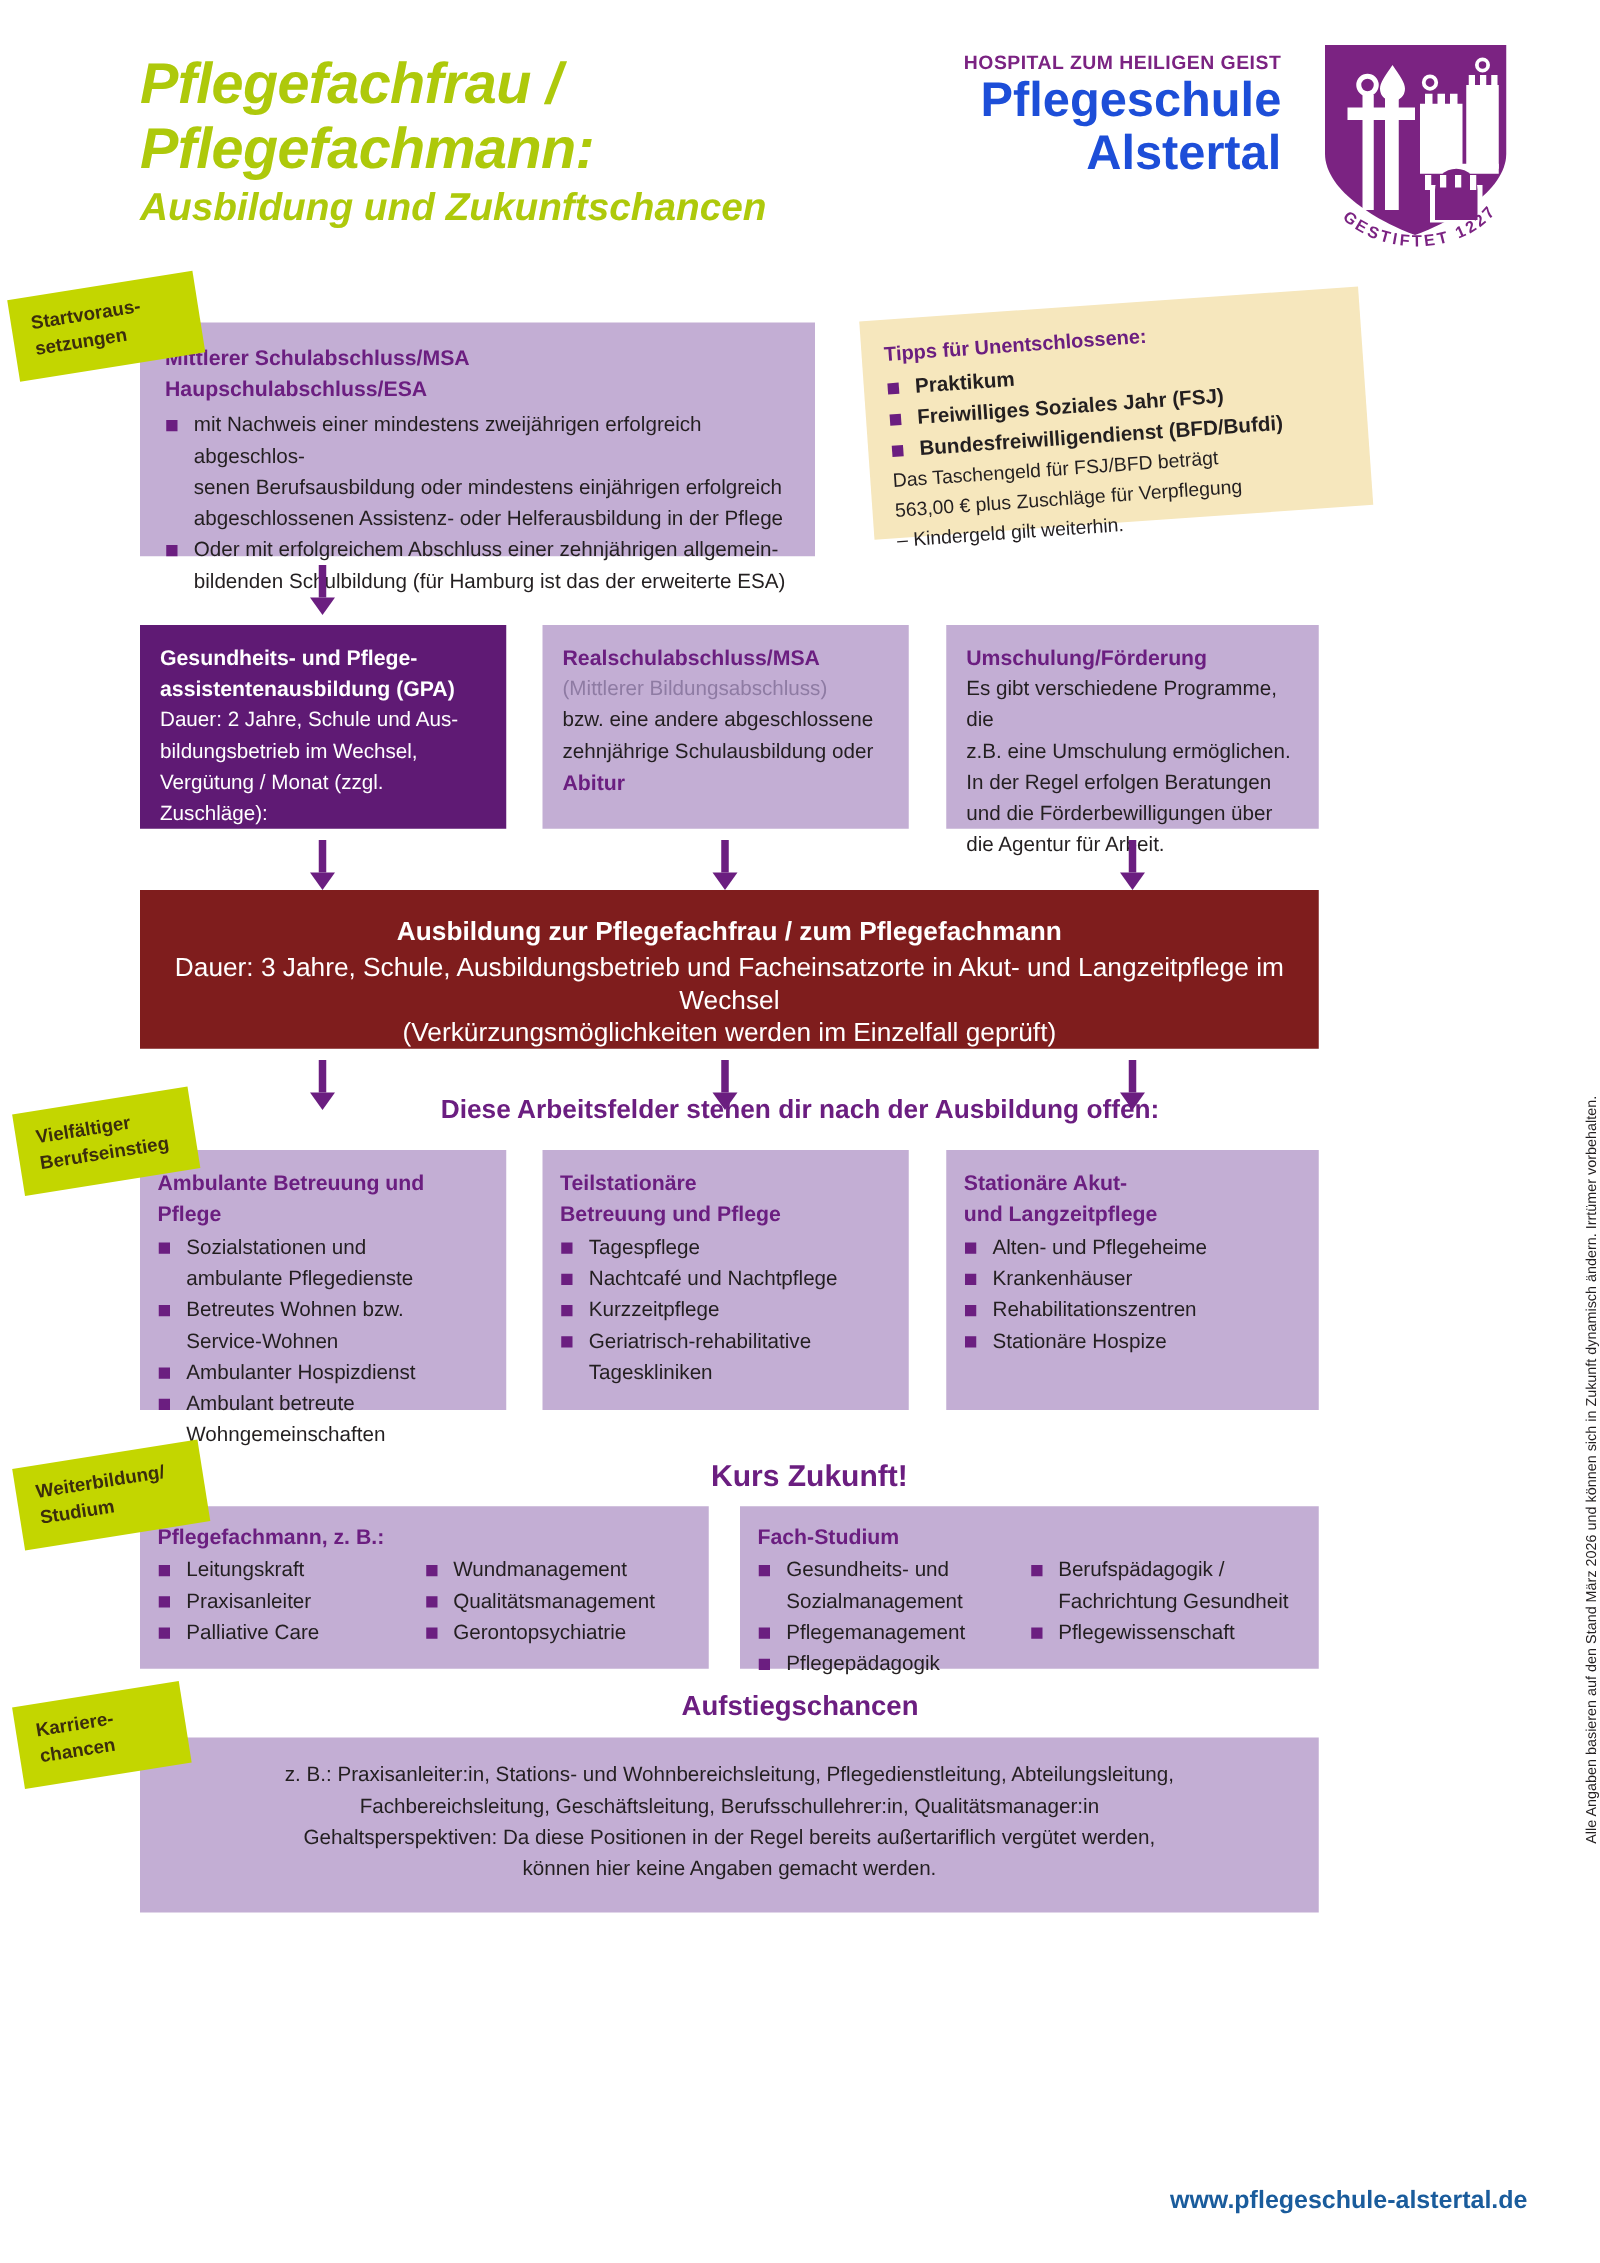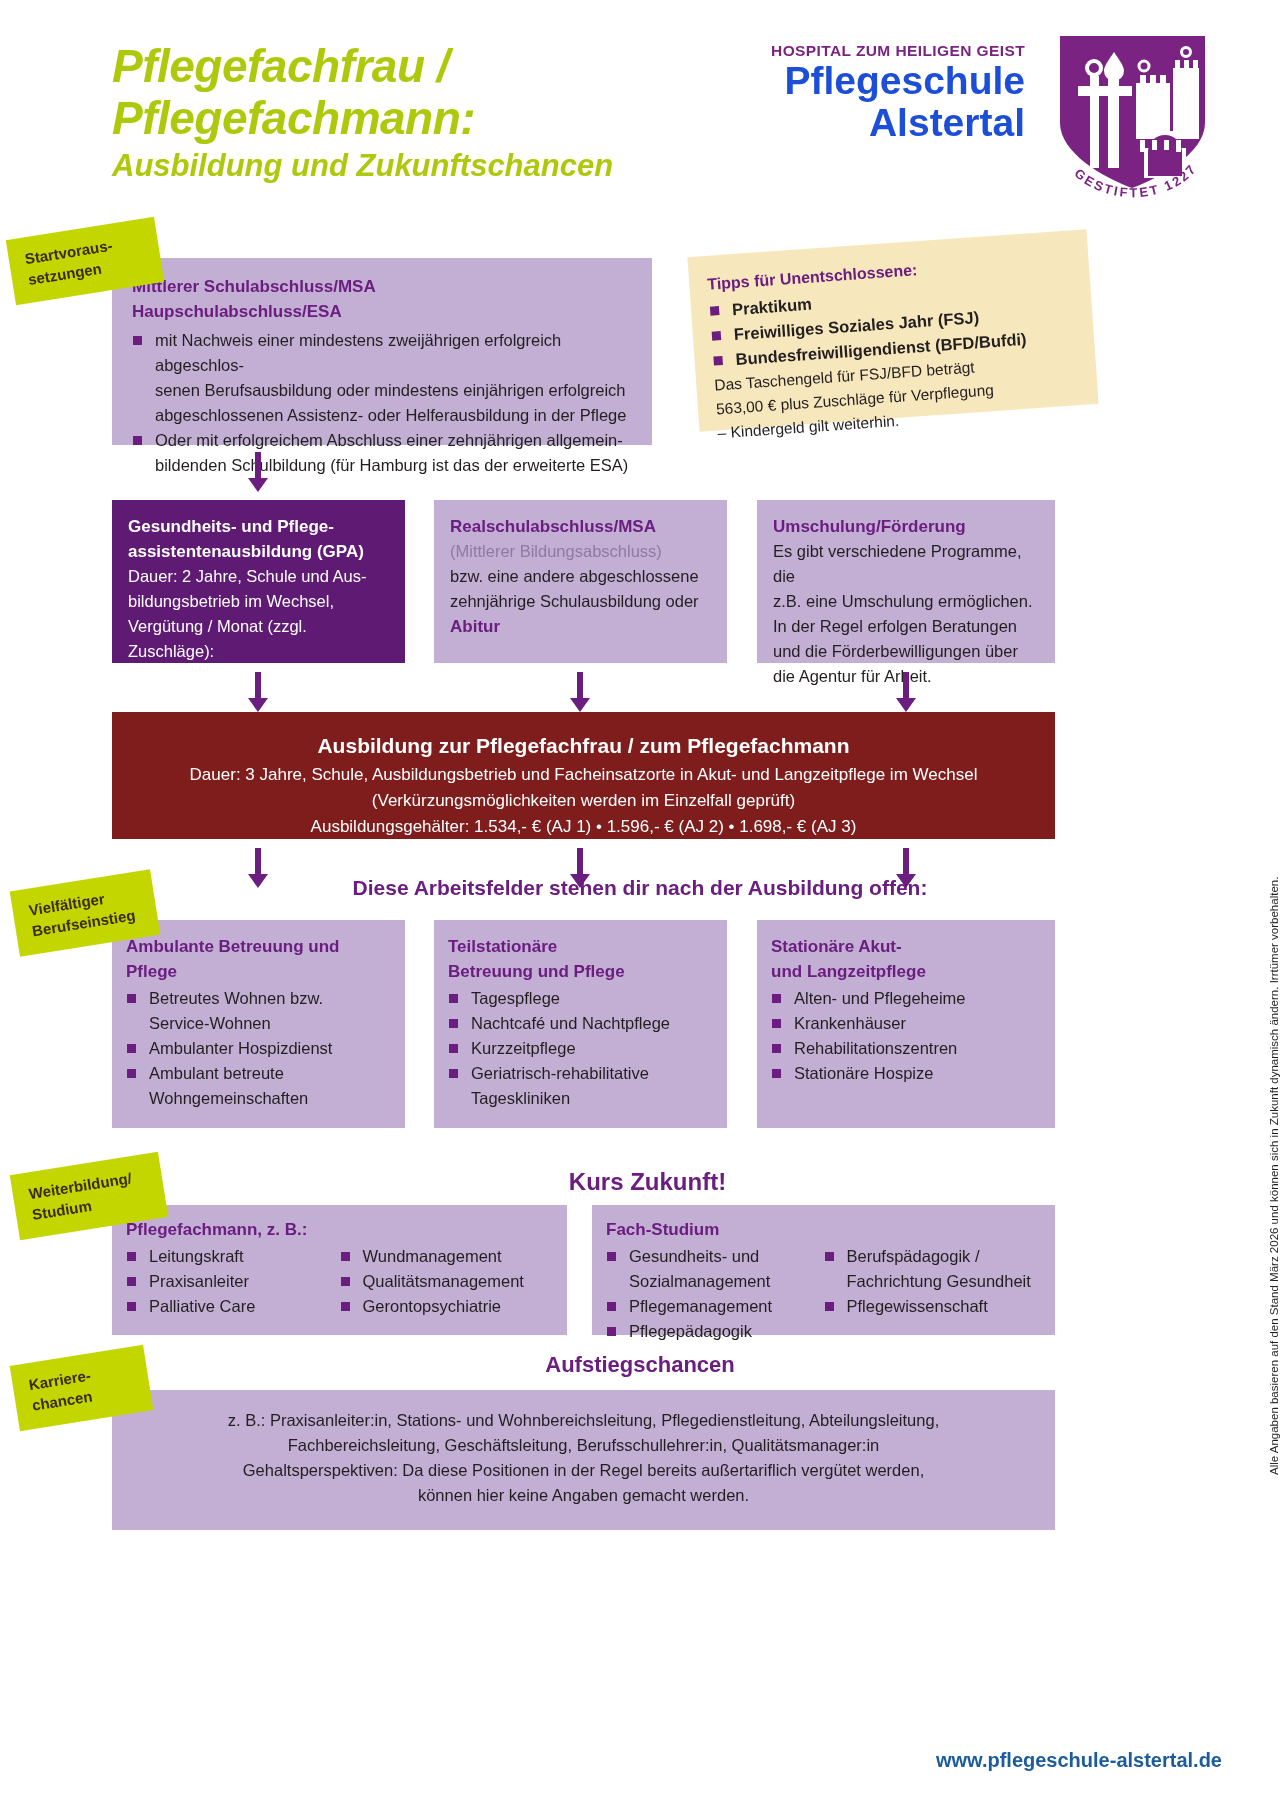--- a/index.html
+++ b/index.html
@@ -79,21 +79,21 @@
   .flow-head{
     position:absolute;text-align:center;width:100%;
     font-weight:bold;color:#6b1e80;
   }
 
   .banner{
     position:absolute;background:#7f1d1d;color:#fff;text-align:center;
     box-sizing:border-box;padding-top:18px;
   }
   .banner .b1{font-size:21px;font-weight:bold;line-height:32px;}
-  .banner .b2{font-size:17px;line-height:26px;}
+  .banner .b2{font-size:21px;line-height:26px;}
 
   .center-line{position:absolute;width:100%;text-align:center;}
   .ein-lbl{font-weight:bold;font-size:16.5px;color:#6b1e80;}
   .ein-val{font-size:16.5px;color:#231f20;}
   .kurs{font-weight:bold;font-size:24px;color:#6b1e80;margin-left:15px;}
 
   
   .sidenote{
     position:absolute;right:12px;top:835px;
     font-size:11.5px;color:#231f20;
@@ -271,20 +271,23 @@
   <div class="tag" style="left:14px;top:880px;width:142px;">
     <div>Vielfältiger</div>
     <div>Berufseinstieg</div>
   </div>
 
   <div class="flow-head" style="top:876px;left:0;font-size:21px;">Diese Arbeitsfelder stehen dir nach der Ausbildung offen:</div>
 
   <div class="box lilac" style="left:112px;top:920px;width:293px;height:208px;padding:14px 14px 0 14px;">
     <div class="bx-title" style="margin-bottom:2px;">Ambulante Betreuung und Pflege</div>
     <ul class="bl">
+      <li><span class="bullet"></span>
+        <span>Sozialstationen und</span><br>
+        <span>ambulante Pflegedienste</span></li>
       <li><span class="bullet"></span>
         <span>Betreutes Wohnen bzw.</span><br>
         <span>Service-Wohnen</span></li>
       <li><span class="bullet"></span>
         <span>Ambulanter Hospizdienst</span></li>
       <li><span class="bullet"></span>
         <span>Ambulant betreute</span><br>
         <span>Wohngemeinschaften</span></li>
     </ul>
   </div>

